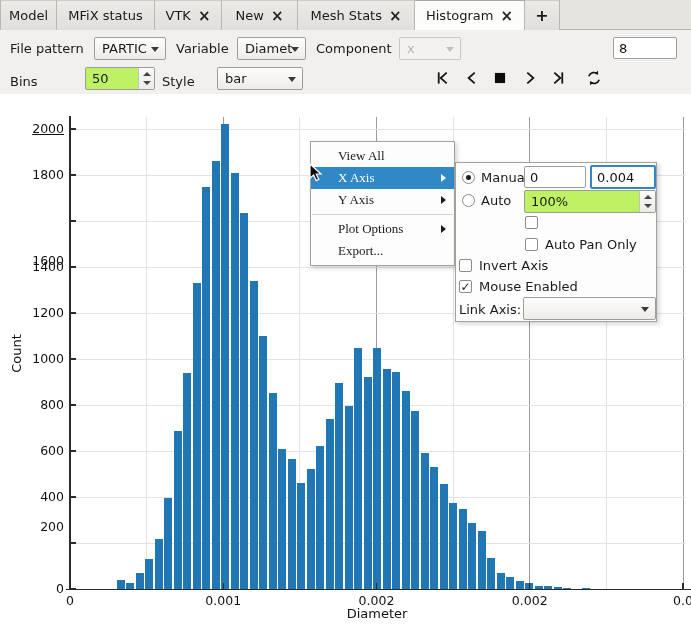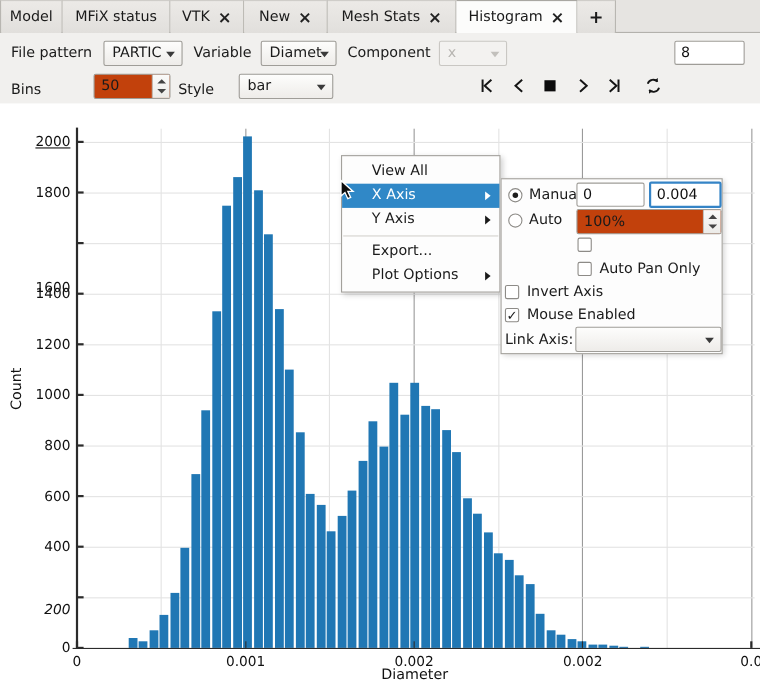--- a/index.html
+++ b/index.html
@@ -21,40 +21,40 @@
   
   .toolbar { position:absolute; left:0; top:30px; width:691px; height:64px; background:#f1f0ee; }
   .tlabel { position:absolute; height:22px; line-height:22px; }
   .combo { position:absolute; height:23px; background:linear-gradient(#fdfdfc,#eeece9); border:1px solid #9f9d98; border-radius:2px;
            padding-left:7px; line-height:21px; }
   .combo .arr { position:absolute; right:6px; top:9px; width:0; height:0;
                 border-left:4px solid transparent; border-right:4px solid transparent; border-top:5px solid #3a3a3a; }
   .combo.disabled { color:#b7b5b1; background:#f3f2f0; border-color:#c9c7c3; }
   .combo.disabled .arr { border-top-color:#c2c0bc; }
   .tinput { position:absolute; height:22px; background:#fff; border:1px solid #9f9d98; border-radius:2px; padding:0 5px; font:inherit; color:#111; }
-  .spin { position:absolute; height:23px; background:#c2410c; border:1px solid #9f9d98; border-radius:2px; line-height:21px; padding-left:6px; }
+  .spin { position:absolute; height:23px; background:#bef264; border:1px solid #9f9d98; border-radius:2px; line-height:21px; padding-left:6px; }
   .spin .btns { position:absolute; right:0; top:0; width:16px; height:21px; border-left:1px solid #c4c2be; background:linear-gradient(#fafaf9,#ecebe8); }
   .spin .up, .spin .dn { position:absolute; left:4px; width:0; height:0; border-left:4px solid transparent; border-right:4px solid transparent; }
   .spin .up { top:4px; border-bottom:4px solid #444; }
   .spin .dn { bottom:4px; border-top:4px solid #444; }
   .iconbtn { position:absolute; width:18px; height:18px; top:39px; }
   .iconbtn svg { width:100%; height:100%; }
   
   .chart { position:absolute; left:0; top:94px; width:691px; height:540px; background:#ffffff; }
   .gl { position:absolute; }
   .bar { position:absolute; }
   .spine { position:absolute; background:#2b2b2b; }
   .tick { position:absolute; background:#2b2b2b; }
   .ylab { position:absolute; width:42px; text-align:right; font-size:12.5px; color:#111; }
   .xlab { position:absolute; width:60px; text-align:center; font-size:12.5px; color:#111; }
   .axis-title { position:absolute; font-size:13px; color:#111; }
   
   .menu { position:absolute; left:310px; top:141px; width:145px; background:#fdfdfd; border:1px solid #a3a19c;
           box-shadow:2px 2px 5px rgba(0,0,0,.18); padding:3px 0; z-index:10; }
-  .mitem { position:relative; height:22px; line-height:22px; padding-left:27px; color:#1a1a1a; }
+  .mitem { position:relative; height:22px; line-height:22px; padding-left:27px; color:#1a1a1a;font-family:Liberation Serif, serif; }
   .mitem.hl { background:#3088c7; color:#fff; }
   .mitem .sub { position:absolute; right:8px; top:7px; width:0; height:0;
                 border-top:4px solid transparent; border-bottom:4px solid transparent; border-left:5px solid currentColor; }
   .msep { height:1px; background:#d4d2ce; margin:3px 1px; }
   
   .subpanel { position:absolute; left:455px; top:162px; width:202px; height:160px; background:#fdfdfd;
               border:1px solid #a3a19c; box-shadow:2px 2px 5px rgba(0,0,0,.18); z-index:10; }
   .radio { position:absolute; width:13px; height:13px; border:1px solid #8d8b87; border-radius:50%; background:#fff; }
   .radio.sel::after { content:""; position:absolute; left:3px; top:3px; width:5px; height:5px; border-radius:50%; background:#1d1d1d; }
   .chk { position:absolute; width:13px; height:13px; border:1px solid #8d8b87; border-radius:2px; background:#fff;
@@ -229,21 +229,21 @@
       <div class="bar" style="left: 534.641px; top: 491.78px; width: 8.3px; height: 3.22px; background: rgb(32, 119, 180);"></div>
       <div class="bar" style="left: 544.143px; top: 491.78px; width: 8.3px; height: 3.22px; background: rgb(32, 119, 180);"></div>
       <div class="bar" style="left: 553.644px; top: 492.7px; width: 8.3px; height: 2.3px; background: rgb(32, 119, 180);"></div>
       <div class="bar" style="left: 563.145px; top: 493.62px; width: 8.3px; height: 1.38px; background: rgb(32, 119, 180);"></div>
       <div class="bar" style="left: 582.149px; top: 494.08px; width: 8.3px; height: 0.92px; background: rgb(32, 119, 180);"></div>
     </div>
   <div id="axis-layer">
       <div class="tick" style="left: 70px; top: 494.3px; width: 6px; height: 1.4px;"></div>
       <div class="ylab" style="left: 22px; top: 487px;">0</div>
       <div class="tick" style="left: 70px; top: 448.3px; width: 6px; height: 1.4px;"></div>
-      <div class="ylab" style="left: 22px; top: 452px; font-style: italic;">200</div>
+      <div class="ylab" style="left: 22px; top: 425px;">200</div>
       <div class="tick" style="left: 70px; top: 402.3px; width: 6px; height: 1.4px;"></div>
       <div class="ylab" style="left: 22px; top: 395px;">400</div>
       <div class="tick" style="left: 70px; top: 356.3px; width: 6px; height: 1.4px;"></div>
       <div class="ylab" style="left: 22px; top: 349px;">600</div>
       <div class="tick" style="left: 70px; top: 310.3px; width: 6px; height: 1.4px;"></div>
       <div class="ylab" style="left: 22px; top: 303px;">800</div>
       <div class="tick" style="left: 70px; top: 264.3px; width: 6px; height: 1.4px;"></div>
       <div class="ylab" style="left: 22px; top: 257px;">1000</div>
       <div class="tick" style="left: 70px; top: 218.3px; width: 6px; height: 1.4px;"></div>
       <div class="ylab" style="left: 22px; top: 211px;">1200</div>
@@ -270,22 +270,22 @@
     </div>
   <div class="axis-title" id="ylabel" style="left:-14px; top:252px; transform:rotate(-90deg); width:60px; text-align:center;">Count</div>
   <div class="axis-title" id="xlabel" style="left:337px; top:512px; width:80px; text-align:center;">Diameter</div>
 </div>
 
 <div class="menu">
   <div class="mitem"><span>View All</span></div>
   <div class="mitem hl"><span>X Axis</span><span class="sub"></span></div>
   <div class="mitem"><span>Y Axis</span><span class="sub"></span></div>
   <div class="msep"></div>
+  <div class="mitem"><span>Plot Options</span><span class="sub"></span></div>
   <div class="mitem"><span>Export...</span></div>
-  <div class="mitem"><span>Plot Options</span><span class="sub"></span></div>
 </div>
 
 <div class="subpanel">
   <span class="radio sel" style="left:6px; top:8px"></span>
   <div class="slabel" style="left:25px; top:6px">Manual</div>
   <input class="sinput" style="left: 68px; top: 3px; width: 62px; height: 22px;" value="0">
   <input class="sinput focus" style="left: 134px; top: 2px; width: 66px; height: 24px;" value="0.004">
 
   <span class="radio" style="left:6px; top:31px"></span>
   <div class="slabel" style="left:25px; top:29px">Auto</div>

